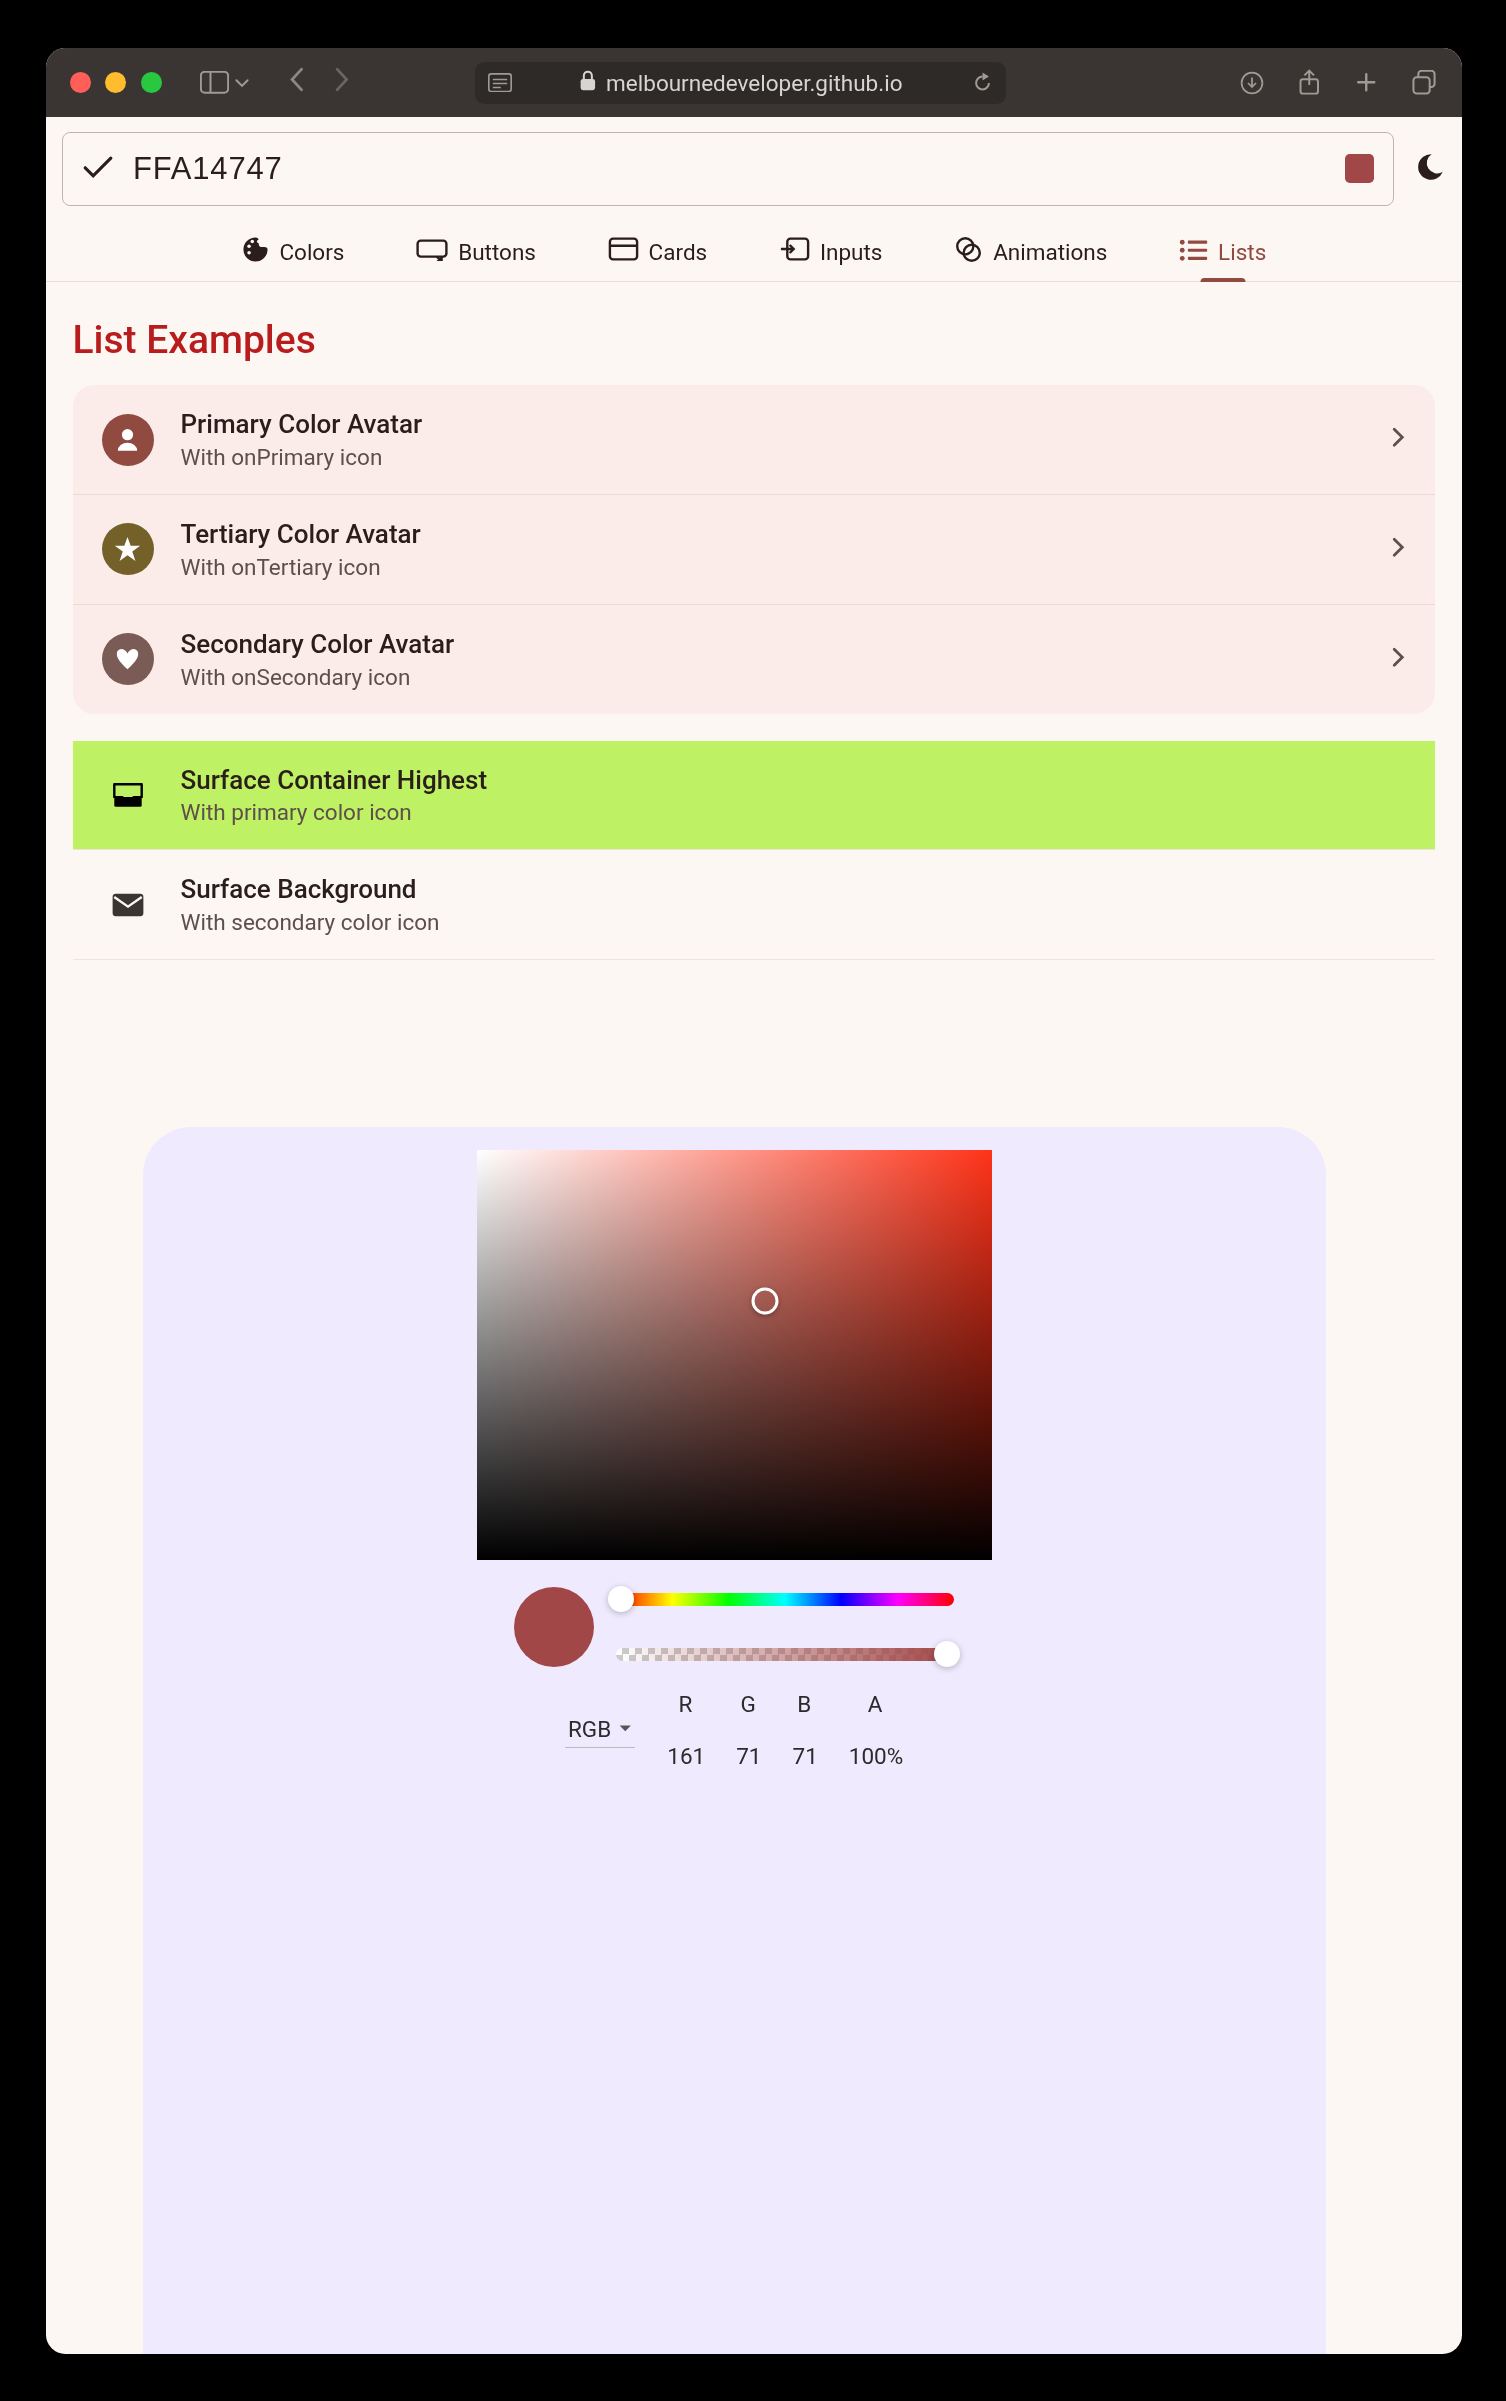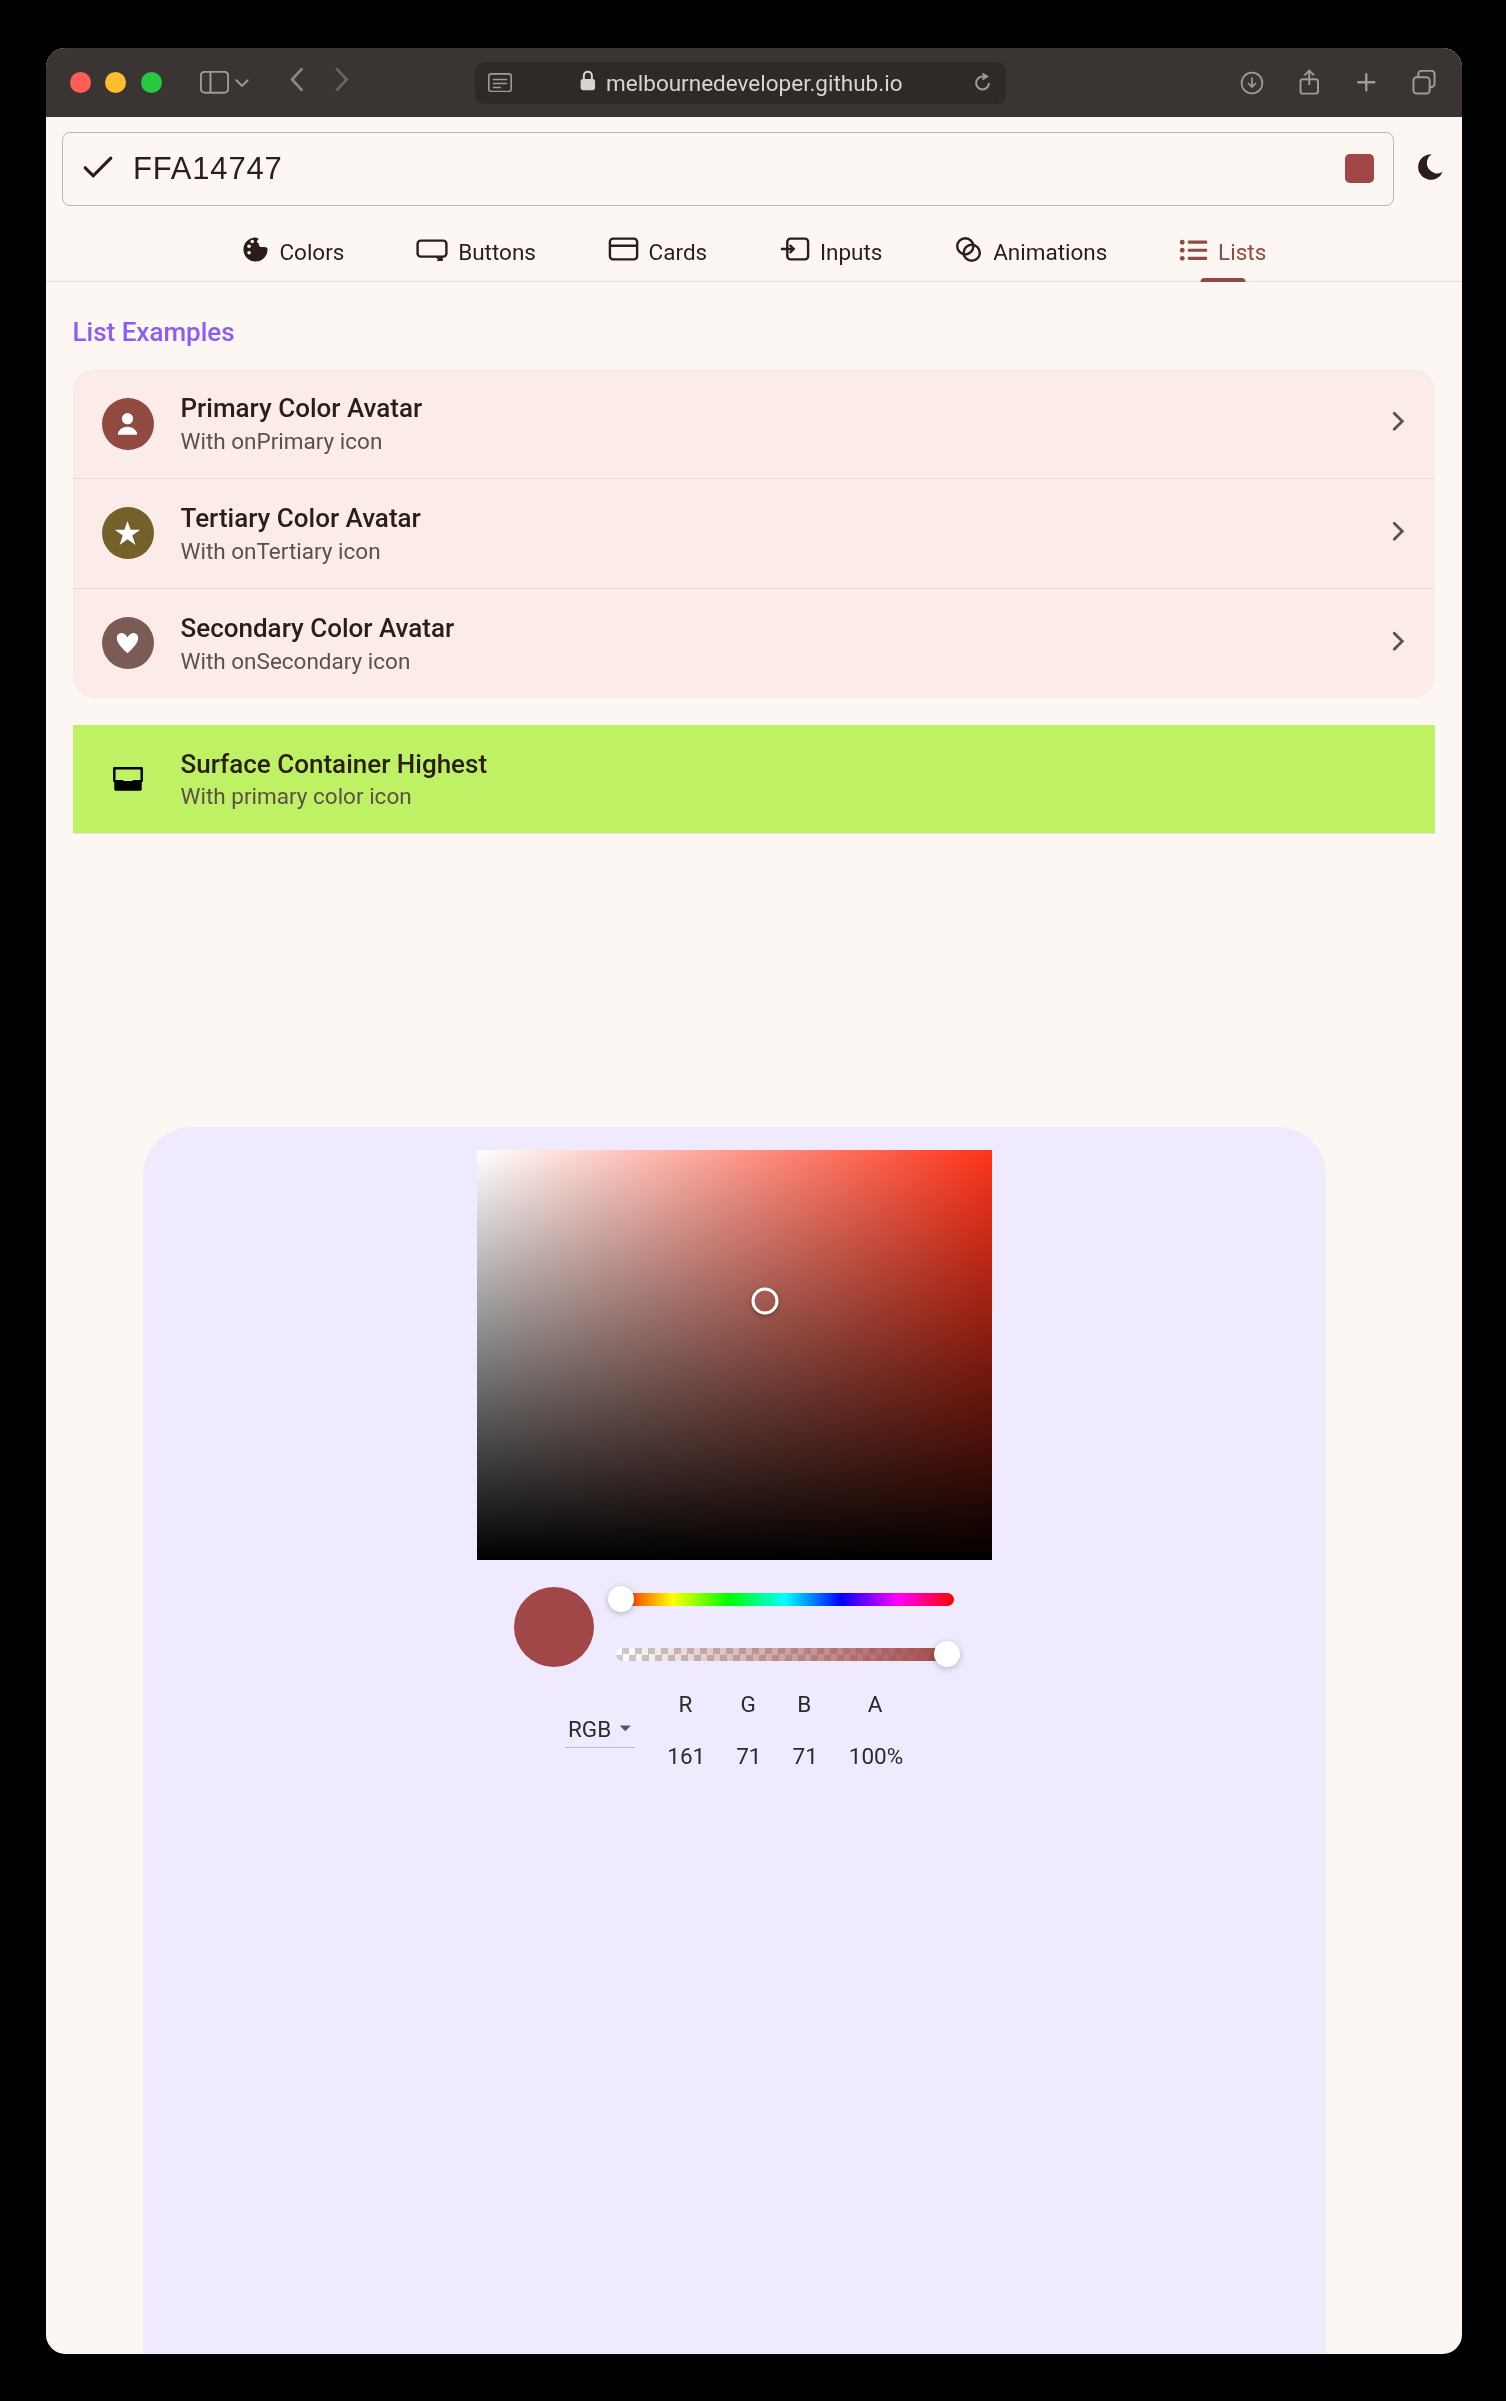--- a/index.html
+++ b/index.html
@@ -119,23 +119,23 @@
       transform: translateX(-50%);
       width: 45px;
       height: 4.8px;
       background: #904a3f;
       border-radius: 4.8px 4.8px 0 0;
     }
     .tab .label { font-size: 22.5px; }
     .tab-icon { font-size: 26px; }
 
     .section-title {
-      font-size: 26px;
+      font-size: 39px;
       font-weight: 500;
-      color: #8b5cf6;
+      color: #b91c1c;
       padding: 35px 27px 22.5px;
     }
     .list-card {
       margin: 0 27px 27px;
       background: #fbecea;
       border-radius: 21px;
       overflow: hidden;
     }
     .list-card.plain { background: transparent; border-radius: 0; margin: 0 27px; }
     .list-item {
@@ -460,20 +460,32 @@
             <svg width="34" height="29" viewBox="0 0 42 36">
               <path d="M4 4 H38 V20 H28 L24 26 H18 L14 20 H4 Z" fill="none" stroke="currentColor" stroke-width="3" stroke-linejoin="round"></path>
               <rect x="4" y="20" width="34" height="12" rx="2" fill="currentColor"></rect>
             </svg>
           </div>
           <div class="item-text">
             <div class="item-title">Surface Container Highest</div>
             <div class="item-sub">With primary color icon</div>
           </div>
         </div>
+        <div class="list-item">
+          <div class="leading-icon neutral-ic">
+            <svg width="34" height="26" viewBox="0 0 42 32" fill="currentColor">
+              <rect x="2" y="2" width="38" height="28" rx="4"></rect>
+              <path d="M4 6 L21 18 L38 6" fill="none" stroke="#fdf7f4" stroke-width="3"></path>
+            </svg>
+          </div>
+          <div class="item-text">
+            <div class="item-title">Surface Background</div>
+            <div class="item-sub">With secondary color icon</div>
+          </div>
+        </div>
       </div>
 
     <div class="picker-panel">
       <div class="sat-val">
         <div class="sat-val-bg1"></div>
         <div class="sat-val-bg2"></div>
         <div class="sv-thumb" id="sv-thumb" style="left: 56%; top: 37%;"></div>
       </div>
       <div class="picker-row">
         <div class="preview-circle" id="preview-circle" style="background: rgb(161, 71, 71);"></div>

